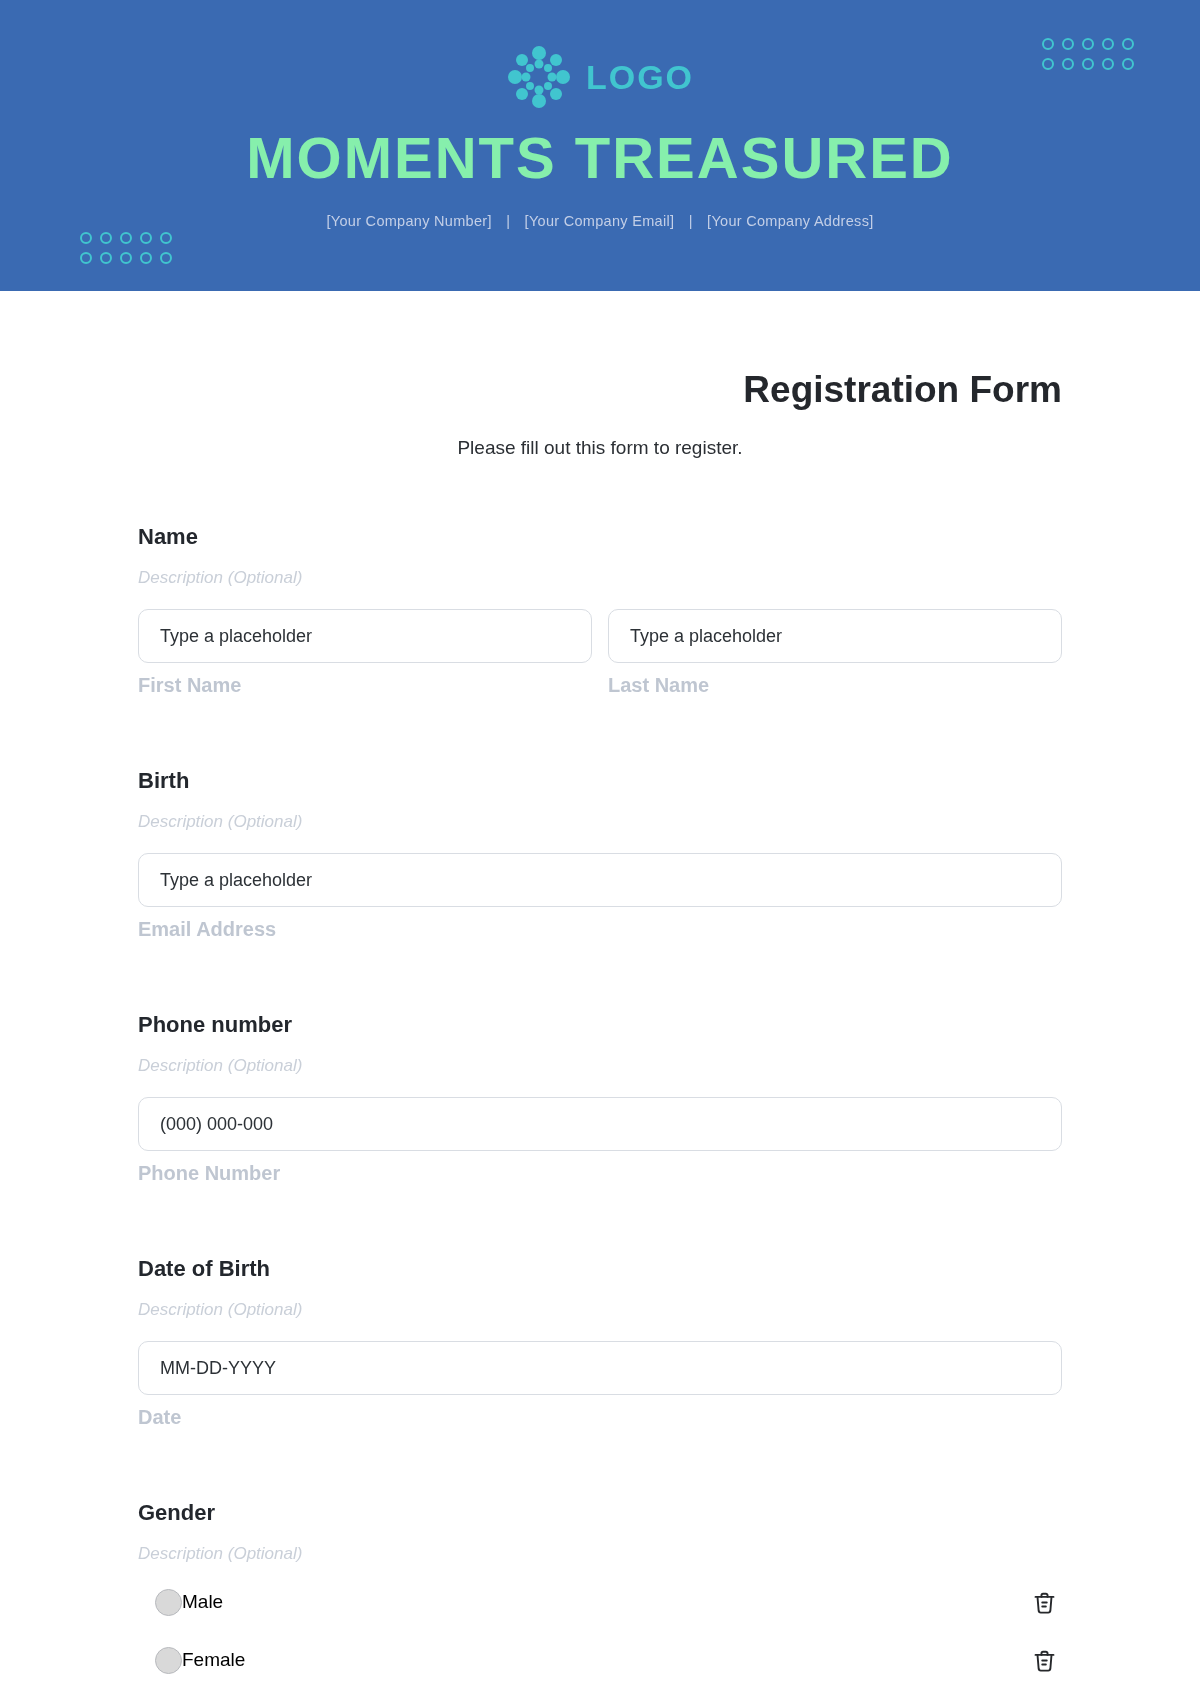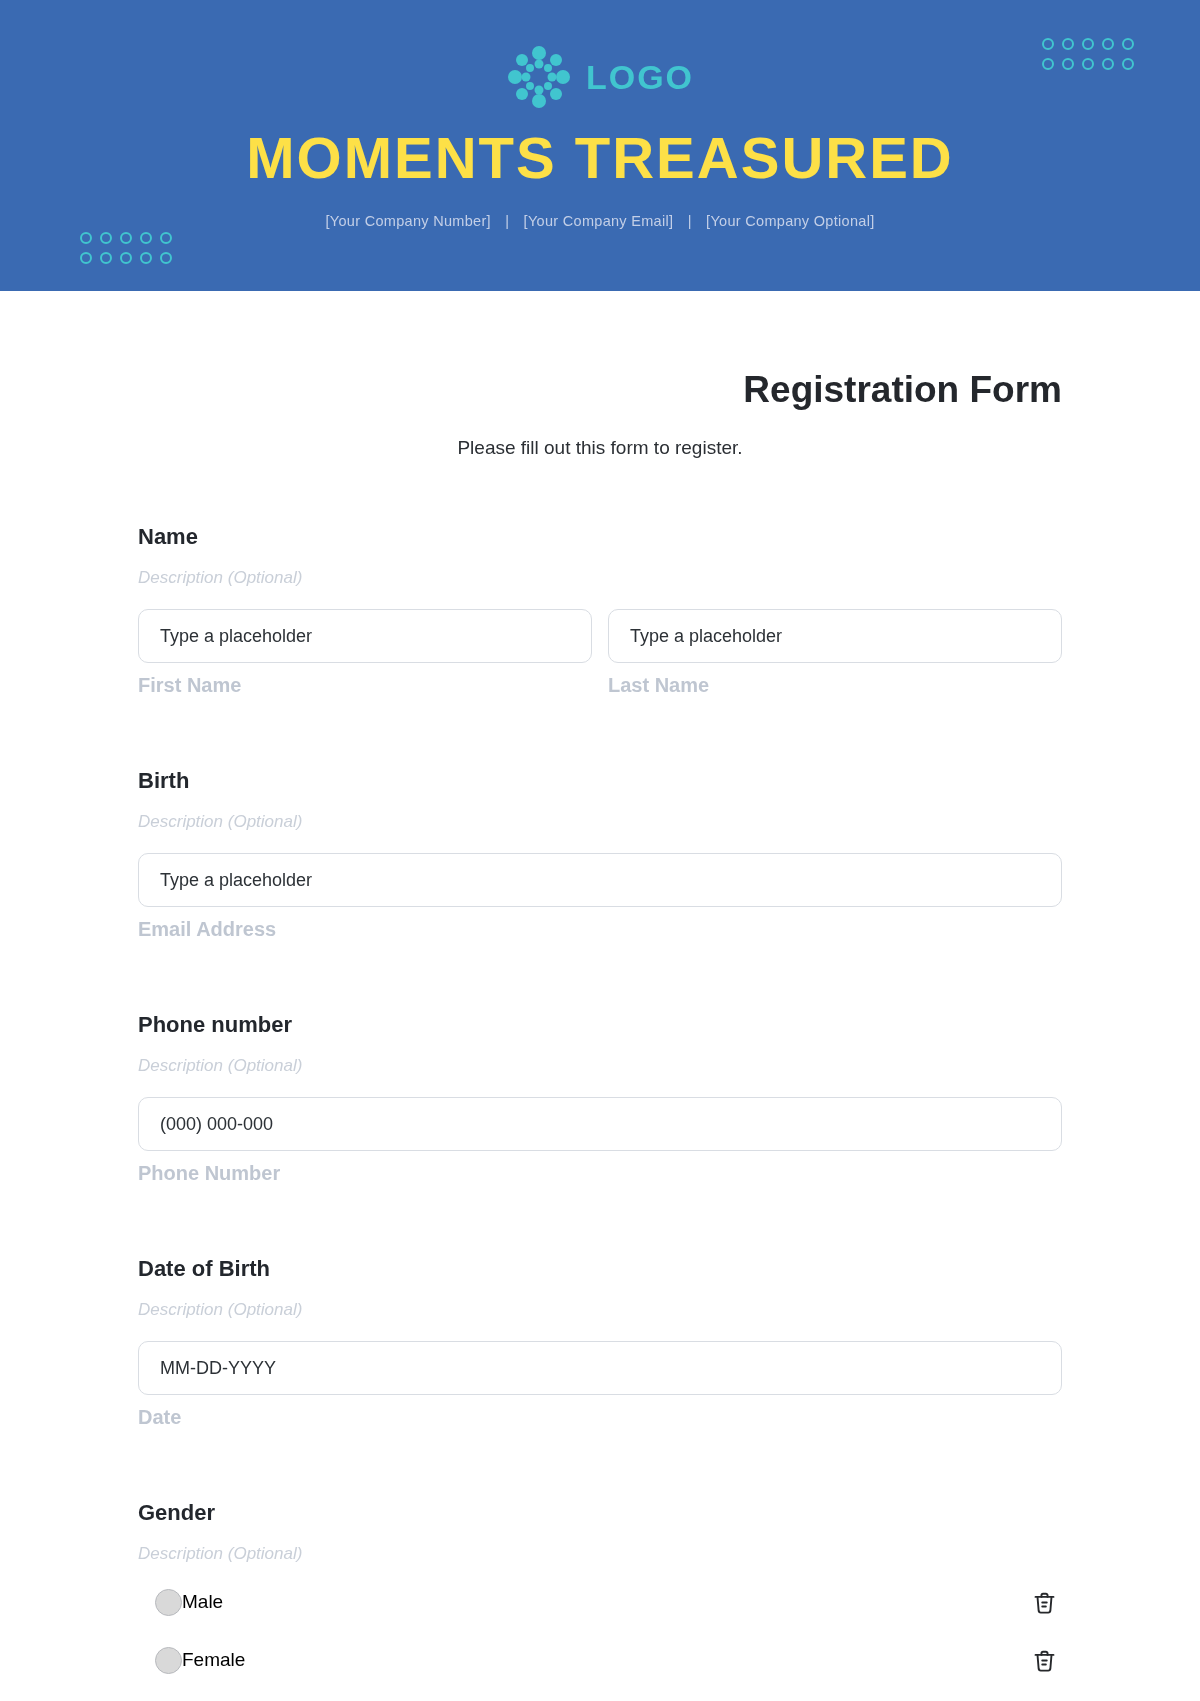--- a/index.html
+++ b/index.html
@@ -44,21 +44,21 @@
     font-weight: 800;
     letter-spacing: 2px;
     color: #41c5cf;
   }
   .company-name {
     margin-top: 14px;
     text-align: center;
     font-size: 58px;
     font-weight: 800;
     letter-spacing: 2px;
-    color: #fde047;
+    color: #86efac;
   }
   .contact-line {
     margin-top: 22px;
     text-align: center;
     font-size: 14.5px;
     font-weight: 500;
     letter-spacing: 0.3px;
     color: #c3cfe7;
   }
   .contact-line .sep { margin: 0 10px; }
@@ -200,21 +200,21 @@
     <span class="logo-text">LOGO</span>
   </div>
 
   <div class="company-name">MOMENTS TREASURED</div>
 
   <div class="contact-line">
     <span>[Your Company Number]</span>
     <span class="sep">|</span>
     <span>[Your Company Email]</span>
     <span class="sep">|</span>
-    <span>[Your Company Optional]</span>
+    <span>[Your Company Address]</span>
   </div>
 
   <div class="dots dots-bl">
     <span></span>
       <span></span>
       <span></span>
       <span></span>
       <span></span>
     <span></span>
       <span></span>

